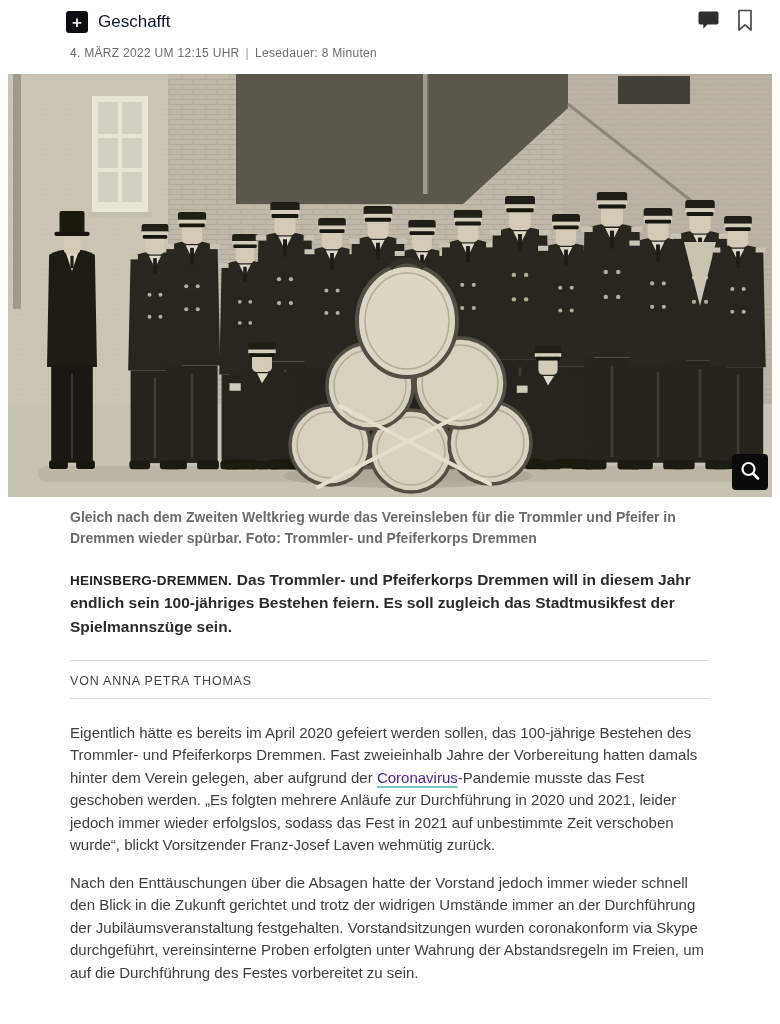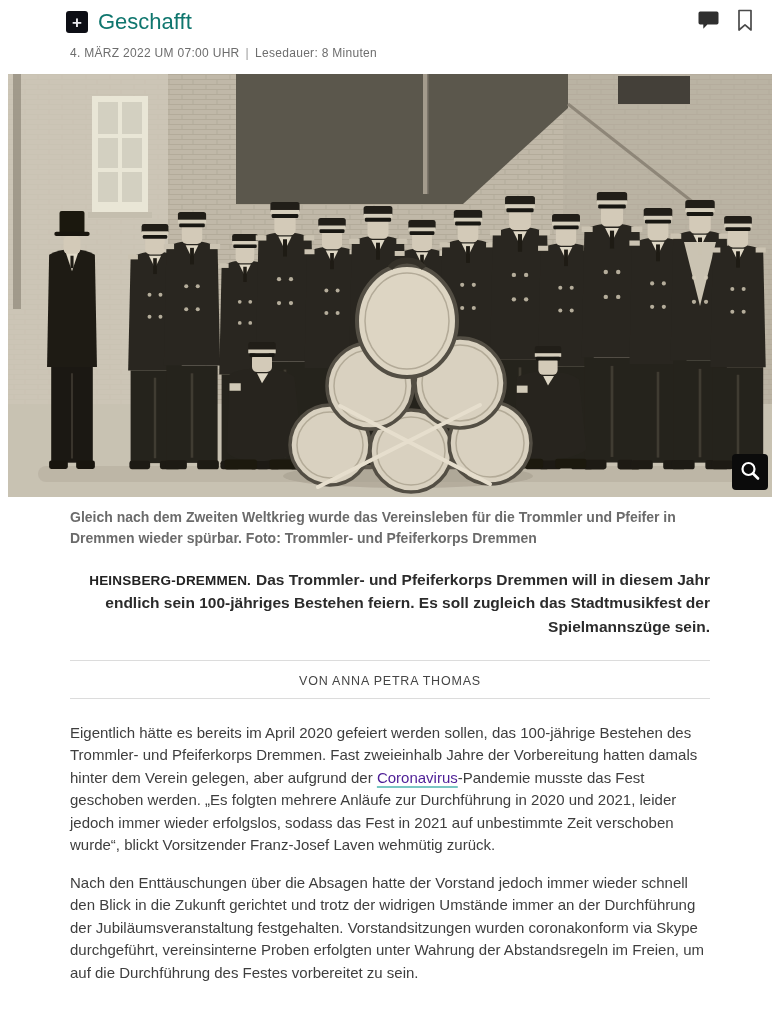--- a/index.html
+++ b/index.html
@@ -22,21 +22,21 @@
   .cat-group { display: flex; align-items: center; gap: 10px; cursor: pointer; }
   .plus-badge {
     width: 22px; height: 22px;
     background: #0d0e15;
     border-radius: 3px;
     color: #e9e9ef;
     font-size: 17px; font-weight: bold;
     display: flex; align-items: center; justify-content: center;
     line-height: 1;
   }
-  .cat-label { font-size: 22px; color: #0f766e; }
+  .cat-label { font-size: 17px; color: #0f172a; }
   .top-actions { display: flex; align-items: center; gap: 16px; }
   .icon-btn { background: none; border: none; cursor: pointer; padding: 0; display: flex; }
   
   .content { padding-left: 70px; padding-right: 70px; }
   h1.headline {
     margin-top: 13px;
     font-family: "Liberation Serif", serif;
     font-size: 30px;
     font-weight: 600;
     line-height: 1.13;
@@ -73,32 +73,31 @@
     color: #6b6b6b;
     font-weight: bold;
   }
   
   .lead {
     margin-top: 19px;
     font-size: 15.5px;
     font-weight: bold;
     line-height: 1.5;
     color: #2b2b2b;
-    text-align: right;
   }
   .lead .loc {
     font-size: 13.5px;
     font-weight: 800;
     letter-spacing: 0.2px;
     margin-right: 5px;
     color: #222222;
   }
   
   .rule { border: none; border-top: 1px solid #dcdcdc; margin-top: 22px; }
-  .byline-row { padding: 10px 0 9px; text-align: center; }
+  .byline-row { padding: 10px 0 9px; }
   .byline {
     font-size: 12.5px;
     letter-spacing: 0.8px;
     color: #454545;
   }
   .rule2 { border: none; border-top: 1px solid #dcdcdc; }
   
   p.body-p {
     margin-top: 23px;
     font-size: 15px;
@@ -136,21 +135,21 @@
         <svg width="18" height="23" viewBox="0 0 18 23">
           <path d="M3,1.5 h12 v19.5 l-6,-5.2 l-6,5.2 z" fill="none" stroke="#4a4a4a" stroke-width="1.7" stroke-linejoin="round"></path>
         </svg>
       </span>
     </button>
   </div>
 </div>
 
 <div class="content">
   <div class="meta">
-    <span>4. MÄRZ 2022 UM 07:00 UHR</span><span class="sep">|</span><span>Lesedauer: 8 Minuten</span>
+    <span>4. MÄRZ 2022 UM 12:15 UHR</span><span class="sep">|</span><span>Lesedauer: 8 Minuten</span>
   </div>
 </div>
 
 <figure class="hero">
   <svg class="photo" viewBox="0 0 764 423" preserveAspectRatio="none" role="img">
     <defs>
       <pattern id="brick" width="24" height="10" patternUnits="userSpaceOnUse">
         <rect width="24" height="10" fill="#c3bcae"></rect>
         <path d="M0,0.5 H24 M0,5.5 H24 M6,0.5 V5.5 M17,5.5 V10" stroke="#aaa293" stroke-width="1" opacity="0.55"></path>
       </pattern>

